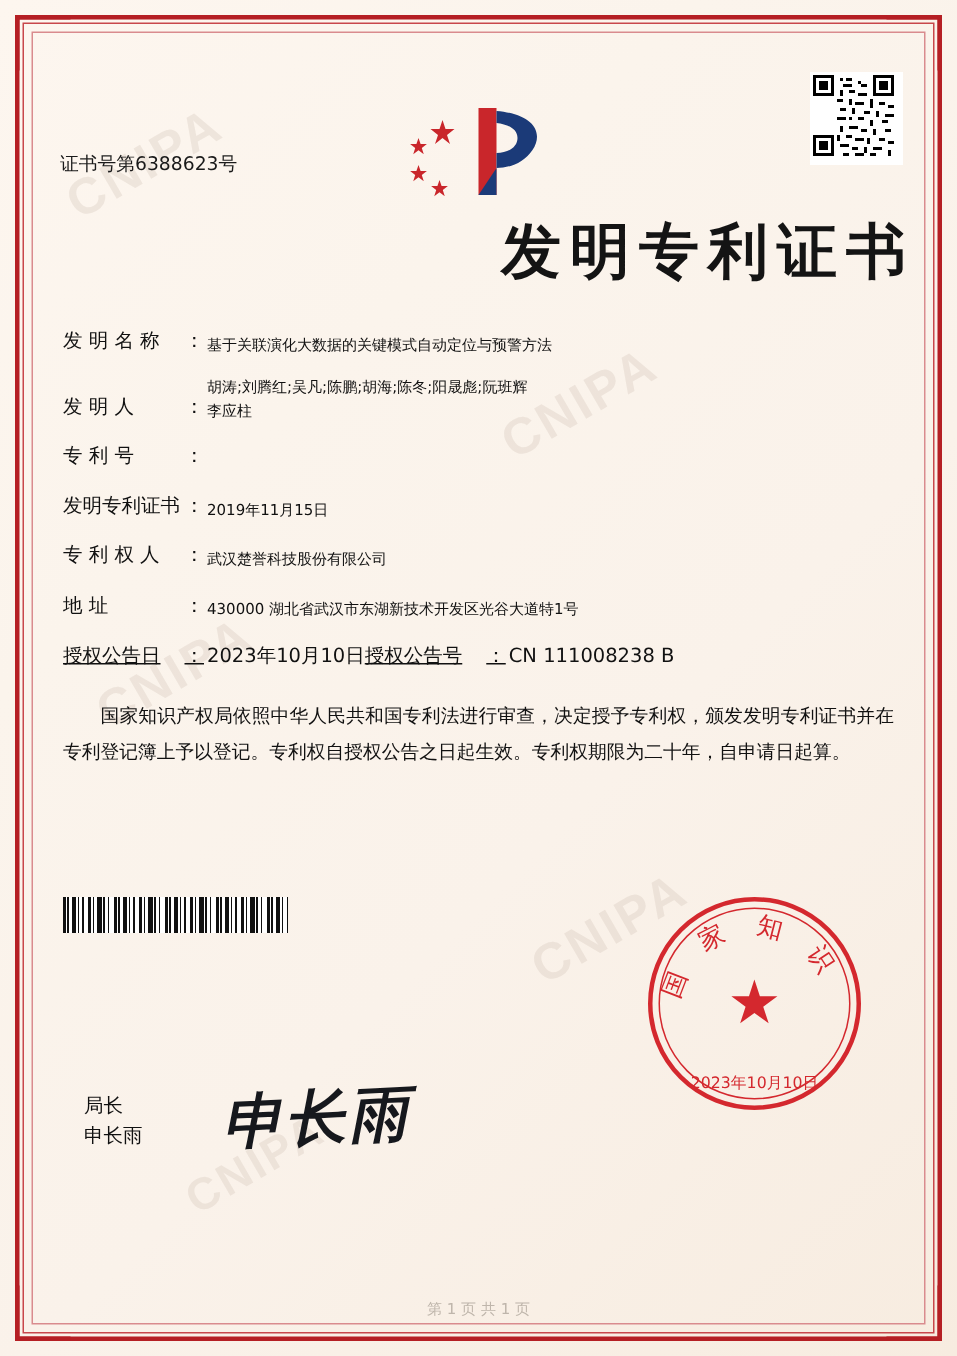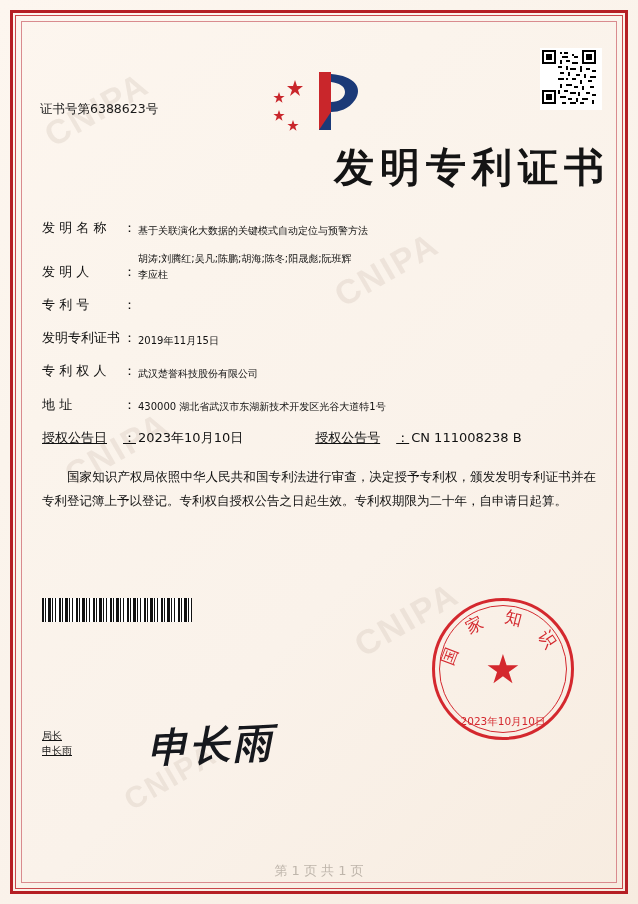--- a/index.html
+++ b/index.html
@@ -91,21 +91,21 @@
     display:flex;justify-content:space-between;
     font-size:13px;
     letter-spacing:0;
   }
   .lbl span{display:inline-block;}
   .colon{margin:0 2px 0 0;}
   .val{flex:1;font-size:10px;}
   .val .l2{display:block;margin-left:0;}
   .split{display:flex;width:100%;}
   .split .half{display:flex;}
-  .split .half.second{margin-left:72px;}
+  .split .half.second{}
   .half .lbl{width:96px;flex:0 0 96px;text-decoration:underline;}
 
   .para{
     position:absolute;left:14px;right:14px;top:437px;
     font-size:12.5px;line-height:1.95;color:#111;text-align:justify;
   }
   .para p{margin:0 0 4px 0;text-indent:2em;}
 
   
   .barcode{
@@ -130,32 +130,32 @@
     font-size:40px;line-height:1;color:#d4282e;
   }
   .seal svg{position:absolute;inset:0;}
   .seal .sealdate{
     position:absolute;left:0;right:0;bottom:8px;text-align:center;
     font-size:10.5px;color:#d4282e;
     font-family:"DejaVu Sans",sans-serif;
   }
 
   
-  .sigblock{position:absolute;left:14px;top:700px;font-size:10px;color:#111;line-height:1.5;text-decoration:underline;}
+  .sigblock{position:absolute;left:28px;top:700px;font-size:13px;color:#111;line-height:1.5;}
   .signature{
     position:absolute;left:120px;top:690px;
     font-size:40px;color:#16181d;
     font-family:"DejaVu Serif","Liberation Serif",serif;
     font-style:italic;font-weight:bold;
     letter-spacing:2px;
     transform:rotate(-3deg);
   }
   .footnote{
     position:absolute;left:0;right:0;bottom:-4px;text-align:center;
-    font-size:13px;color:rgba(120,110,100,.45);
+    font-size:10px;color:rgba(120,110,100,.45);
   }
 </style>
 </head>
 <body>
 
 <div class="page">
 
   <div class="frame-outer"></div>
   <div class="frame-mid"></div>
   <div class="frame-inner"></div>

